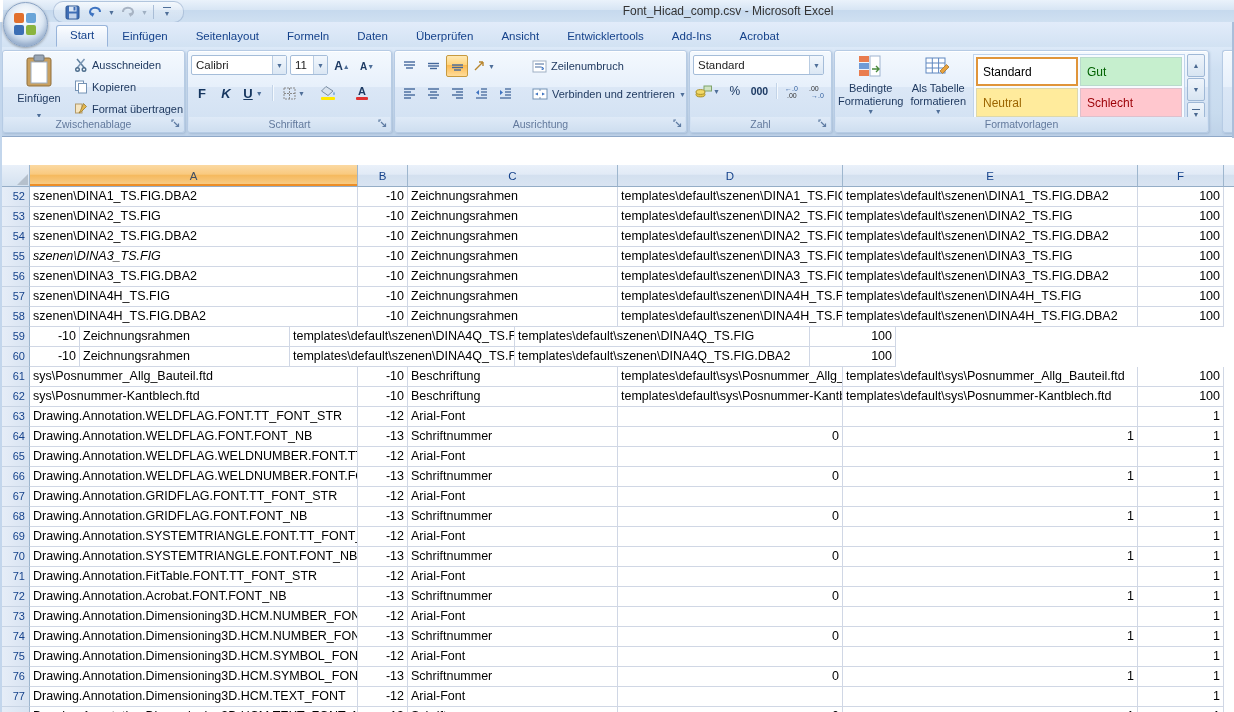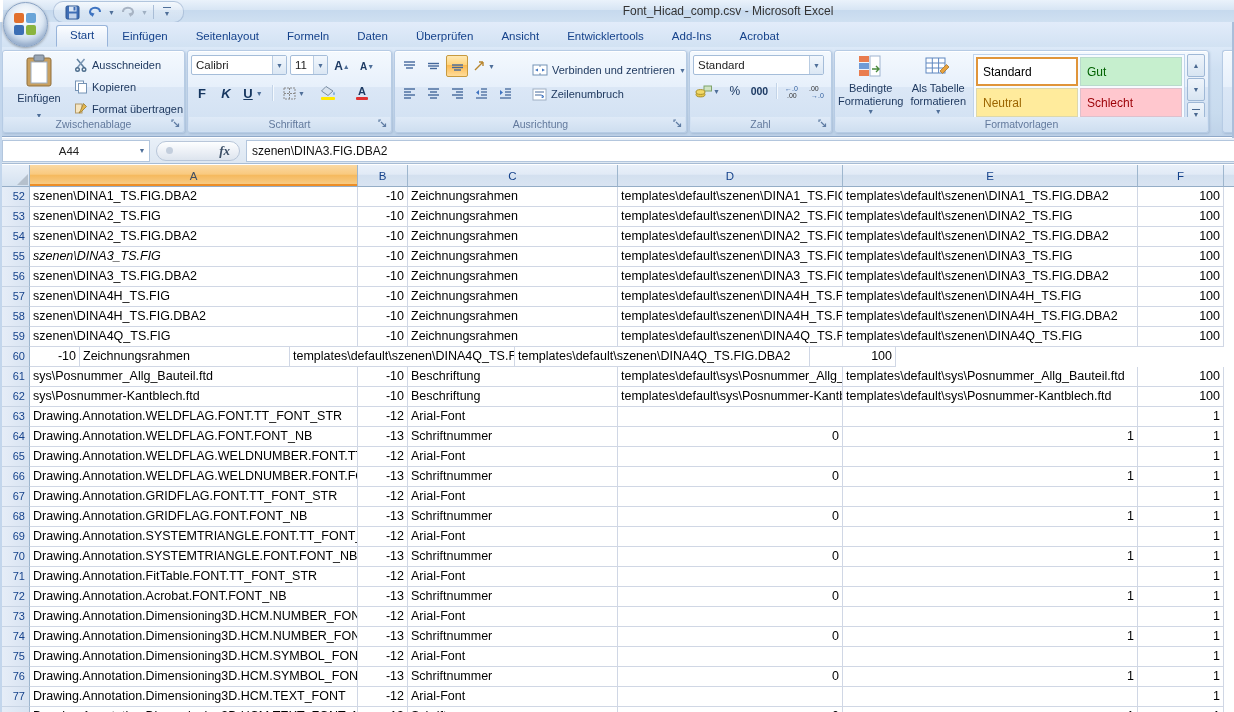--- a/index.html
+++ b/index.html
@@ -369,38 +369,38 @@
                     <line x1="6" y1="8" x2="12" y2="8"></line>
                     <line x1="1" y1="11" x2="12" y2="11"></line>
                   </g>
                   <path d="M1 3 L4 5.5 L1 8 Z" fill="#3f74c1"></path>
                 </svg>
               </div>
           </div>
         </div>
         <div class="vsep" style="margin:2px 6px;"></div>
         <div>
+          <div class="sbtn" style="margin-top:2px;">
+            <svg class="icon" width="15" height="13">
+                <rect x="1" y="1" width="13" height="11" fill="#fff" stroke="#9fb0c4"></rect>
+                <line x1="3" y1="4" x2="12" y2="4" stroke="#44689b"></line>
+                <line x1="3" y1="7" x2="9" y2="7" stroke="#44689b"></line>
+                <path d="M9 7 q3 0 2 2.5 M11 9.5 l-1.6 -0.4 M11 9.5 l0.4 -1.6" fill="none" stroke="#3f74c1"></path>
+              </svg>
+            <span class="rtext">Zeilenumbruch</span>
+          </div>
           <div class="sbtn" style="margin-top:6px;">
             <svg class="icon" width="16" height="12">
                 <rect x="1" y="1" width="14" height="10" fill="#fff" stroke="#7593b5"></rect>
                 <line x1="8" y1="1" x2="8" y2="3" stroke="#7593b5"></line>
                 <line x1="8" y1="9" x2="8" y2="11" stroke="#7593b5"></line>
                 <path d="M3 6 L6 4.5 V7.5 Z M13 6 L10 4.5 V7.5 Z" fill="#3f74c1"></path>
               </svg>
             <span class="rtext">Verbinden und zentrieren</span>
             <span class="mini-caret">▼</span>
-          </div>
-          <div class="sbtn" style="margin-top:2px;">
-            <svg class="icon" width="15" height="13">
-                <rect x="1" y="1" width="13" height="11" fill="#fff" stroke="#9fb0c4"></rect>
-                <line x1="3" y1="4" x2="12" y2="4" stroke="#44689b"></line>
-                <line x1="3" y1="7" x2="9" y2="7" stroke="#44689b"></line>
-                <path d="M9 7 q3 0 2 2.5 M11 9.5 l-1.6 -0.4 M11 9.5 l0.4 -1.6" fill="none" stroke="#3f74c1"></path>
-              </svg>
-            <span class="rtext">Zeilenumbruch</span>
           </div>
         </div>
       </div>
       <div class="grp-label">Ausrichtung</div>
       <div class="launcher">
         <svg width="10" height="10">
             <path d="M1 3 V1 H3 M3 3 L7.5 7.5 M7.5 4.5 V7.5 H4.5" fill="none" stroke="#5f7ca3" stroke-width="1.2"></path>
           </svg>
       </div>
     </div>
@@ -485,31 +485,20 @@
           <div class="gs-btn">▼</div>
           <div class="gs-btn"><span class="bar"></span>▼</div>
         </div>
       </div>
       <div class="grp-label">Formatvorlagen</div>
     </div>
 
     <div class="grp" style="left:1222px;width:16px;border-right:none;border-radius:3px 0 0 3px;"></div>
   </div>
 
-  <div class="fbar">
-    <div class="namebox">
-      <span class="nv">A44</span>
-      <span class="na">▼</span>
-    </div>
-    <div class="fxpill">
-      <span class="fxdot"></span>
-      <span class="fx">fx</span>
-    </div>
-    <div class="finput">szenen\DINA3.FIG.DBA2</div>
-  </div>
 
   <div class="grid">
     <div class="colheads" id="colheads">
       <div class="corner">
           <div class="tri"></div>
         </div>
     <div class="colhead sel" style="width: 328px;">A</div>
         <div class="colhead" style="width: 50px;">B</div>
         <div class="colhead" style="width: 210px;">C</div>
         <div class="colhead" style="width: 225px;">D</div>
@@ -583,21 +572,20 @@
           <div class="cell" style="width: 328px;">szenen\DINA4H_TS.FIG.DBA2</div>
           <div class="cell num" style="width: 50px;">-10</div>
           <div class="cell" style="width: 210px;">Zeichnungsrahmen</div>
           <div class="cell" style="width: 225px;">templates\default\szenen\DINA4H_TS.FIG.DBA2</div>
           <div class="cell" style="width: 295px;">templates\default\szenen\DINA4H_TS.FIG.DBA2</div>
           <div class="cell num" style="width: 86px;">100</div>
           <div class="cell filler" style="width: 10px; border-right: none;"></div>
         </div>
         <div class="row">
           <div class="rowhead">59</div>
-          <div class="cell" style="width: 328px;">szenen\DINA4Q_TS.FIG</div>
           <div class="cell num" style="width: 50px;">-10</div>
           <div class="cell" style="width: 210px;">Zeichnungsrahmen</div>
           <div class="cell" style="width: 225px;">templates\default\szenen\DINA4Q_TS.FIG</div>
           <div class="cell" style="width: 295px;">templates\default\szenen\DINA4Q_TS.FIG</div>
           <div class="cell num" style="width: 86px;">100</div>
           <div class="cell filler" style="width: 10px; border-right: none;"></div>
         </div>
         <div class="row">
           <div class="rowhead">60</div>
           <div class="cell num" style="width: 50px;">-10</div>

